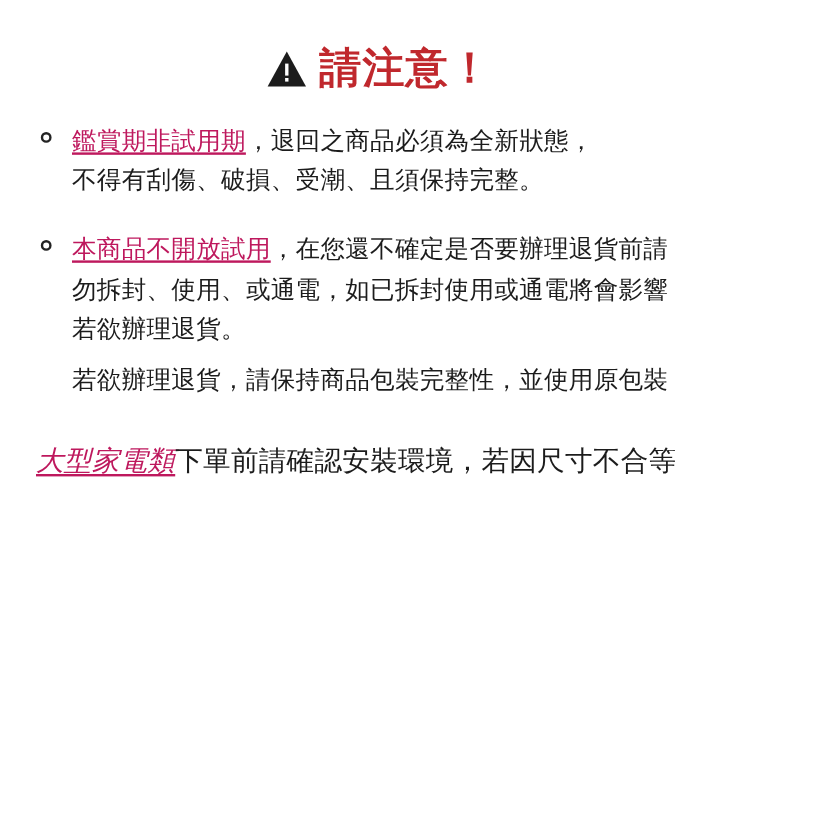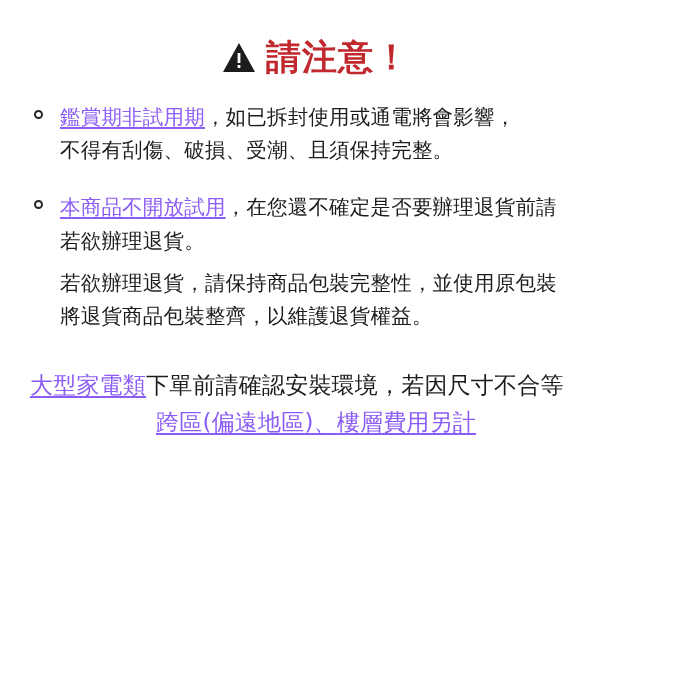--- a/index.html
+++ b/index.html
@@ -67,21 +67,21 @@
     box-sizing: border-box;
   }
   .line {
     font-size: 20.5px;
     line-height: 1.62;
     letter-spacing: 0.2px;
     color: #1c1c1c;
     white-space: nowrap;
   }
   .red-underline {
-    color: #8b5cf6;
+    color: #be185d;
     text-decoration: underline;
     text-decoration-thickness: 1.5px;
     text-underline-offset: 3px;
   }
   .blk { color: #1c1c1c; }
 
   .gap-small { height: 9px; }
 
   
   .bottom-block {
@@ -93,20 +93,21 @@
     line-height: 1.62;
     letter-spacing: 0.2px;
     color: #1c1c1c;
     white-space: nowrap;
   }
   .bottom-line.center {
     text-align: center;
   }
   .bottom-line .red-underline {
     text-decoration-thickness: 2px;
+    font-style: italic;
   }
 </style>
 </head>
 <body>
 
 <div class="page">
 
   <div class="title-row">
     <span class="warn-icon">
       <svg width="34" height="32" viewBox="0 0 34 32" aria-hidden="true">
@@ -116,48 +117,45 @@
       </svg>
     </span>
     <span class="title-text">請注意！</span>
   </div>
 
   <div class="bullets">
 
     <div class="bullet-item">
       <span class="bullet-marker"></span>
       <div class="line">
-        <span class="red-underline">鑑賞期非試用期</span><span class="blk">，如已拆封使用或通電將會影響，</span>
+        <span class="red-underline">鑑賞期非試用期</span><span class="blk">，退回之商品必須為全新狀態，</span>
       </div>
       <div class="line">
         <span class="blk">不得有刮傷、破損、受潮、且須保持完整。</span>
       </div>
     </div>
 
     <div class="bullet-item">
       <span class="bullet-marker"></span>
       <div class="line">
         <span class="red-underline">本商品不開放試用</span><span class="blk">，在您還不確定是否要辦理退貨前請</span>
       </div>
       <div class="line">
+        <span class="blk">勿拆封、使用、或通電，如已拆封使用或通電將會影響</span>
+      </div>
+      <div class="line">
         <span class="blk">若欲辦理退貨。</span>
       </div>
       <div class="gap-small"></div>
       <div class="line">
         <span class="blk">若欲辦理退貨，請保持商品包裝完整性，並使用原包裝</span>
-      </div>
-      <div class="line">
-        <span class="blk">將退貨商品包裝整齊，以維護退貨權益。</span>
       </div>
     </div>
 
   </div>
 
   <div class="bottom-block">
     <div class="bottom-line">
       <span class="red-underline">大型家電類</span><span class="blk">下單前請確認安裝環境，若因尺寸不合等</span>
     </div>
-    <div class="bottom-line center">
-      <span class="red-underline">跨區(偏遠地區)、樓層費用另計</span>
-    </div>
   </div>
 
 </div>
 
 </body></html>

